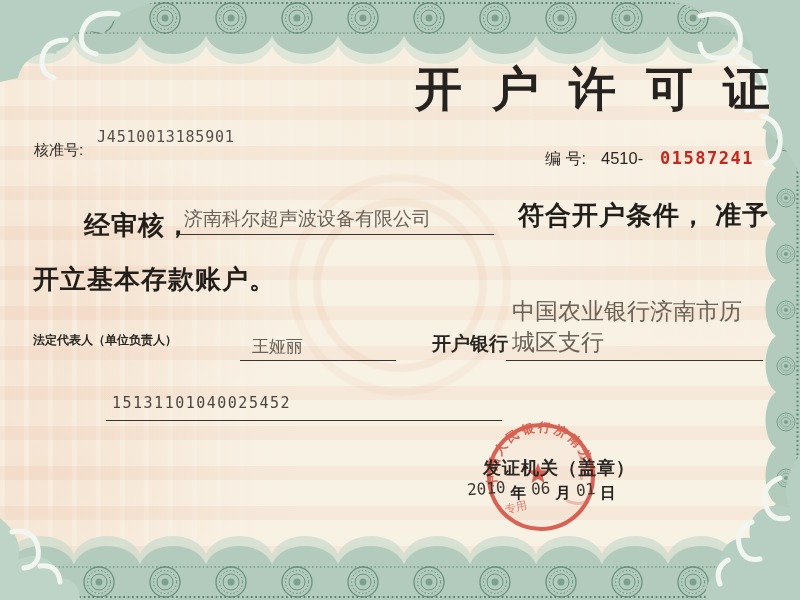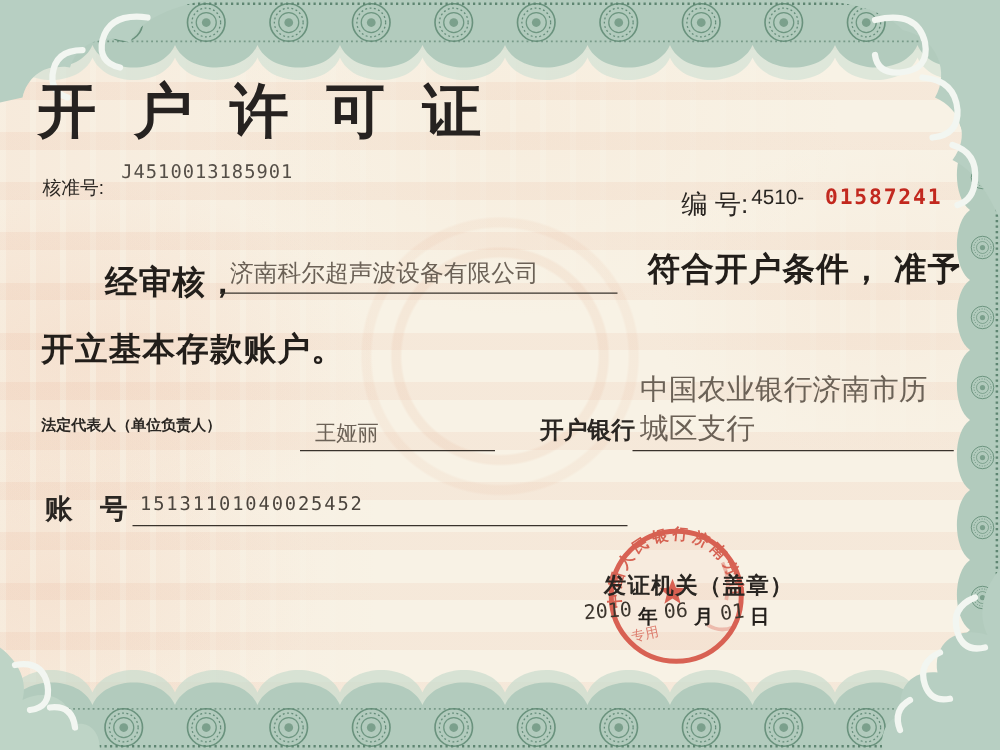--- a/index.html
+++ b/index.html
@@ -20,21 +20,21 @@
       repeating-linear-gradient(0deg, rgba(223,150,118,.10) 0 14px, transparent 14px 40px),
       repeating-linear-gradient(90deg, rgba(248,242,229,.55) 0 5px, transparent 5px 24px),
       linear-gradient(90deg, rgba(238,178,148,.12), transparent 38%);
   }
   .border-art,.stamp-art{position:absolute;inset:0;pointer-events:none;}
   .border-art{z-index:2;}
   .stamp-art{z-index:3;}
   .content{position:absolute;inset:0;z-index:4;}
   .txt{position:absolute;white-space:nowrap;}
   .title{
-    left:0;right:0;top:58px;text-align:left;
+    left:0;right:0;top:58px;text-align:right;
     font-family:"DejaVu Serif","Liberation Serif",serif;
     font-size:47px;font-weight:700;letter-spacing:30px;padding-left:30px;
     color:#262220;
   }
   .lbl{color:#2a2622;}
   .body-t{font-size:26px;font-weight:600;color:#221e1a;letter-spacing:1px;}
   .typed{font-family:"DejaVu Serif","Liberation Serif",serif;color:#6b6156;}
   .mono{font-family:"DejaVu Sans Mono","Liberation Mono",monospace;}
   .field{position:absolute;border-bottom:1.6px solid #39332c;display:flex;align-items:flex-end;}
   .red{color:#c2281e;font-weight:700;}
@@ -163,42 +163,41 @@
     </g>
   </svg>
 
   <div class="content">
 
     <div class="txt title">开户许可证</div>
 
     <span class="txt lbl" style="left:34px;top:141px;font-size:15px;">核准号:</span>
     <span class="txt mono" style="left:97px;top:128px;font-size:15px;letter-spacing:.8px;color:#554f48;">J4510013185901</span>
 
-    <span class="txt lbl" style="left:545px;top:149px;font-size:21px;">编 号:</span>
+    <span class="txt lbl" style="left:545px;top:149px;font-size:16px;">编 号:</span>
     <span class="txt lbl" style="left:601px;top:149px;font-size:16.5px;">4510-</span>
     <span class="txt mono red" style="left:660px;top:148px;font-size:17px;letter-spacing:1.5px;">01587241</span>
 
     <span class="txt body-t" style="left:84px;top:208px;">经审核，</span>
     <span class="field" style="left:176px;top:202px;width:318px;height:32px;">
       <span class="typed" style="font-size:19px;padding:0 0 2px 8px;">济南科尔超声波设备有限公司</span>
     </span>
     <span class="txt body-t" style="left:518px;top:198px;">符合开户条件， 准予</span>
 
     <span class="txt body-t" style="left:33px;top:262px;">开立基本存款账户。</span>
 
     <span class="txt lbl" style="left:33px;top:332px;font-size:12px;font-weight:600;">法定代表人（单位负责人）</span>
     <span class="field" style="left:240px;top:330px;width:156px;height:30px;">
       <span class="typed" style="font-size:17px;padding:0 0 2px 12px;">王娅丽</span>
     </span>
     <span class="txt lbl" style="left:432px;top:331px;font-size:19px;font-weight:600;">开户银行</span>
     <span class="field" style="left:506px;top:328px;width:257px;height:32px;">
       <span class="typed" style="font-size:23px;padding:0 0 2px 6px;">中国农业银行济南市历城区支行</span>
     </span>
 
-    <span class="txt lbl" style="left:36px;top:392px;font-size:22px;font-weight:600;">账　号</span>
     <span class="field" style="left:106px;top:390px;width:396px;height:30px;align-items:flex-start;">
       <span class="mono" style="font-size:15px;letter-spacing:1.5px;padding:4px 0 0 6px;color:#4c463f;">15131101040025452</span>
     </span>
 
     <span class="txt lbl" style="left:483px;top:456px;font-size:18px;font-weight:600;letter-spacing:1px;">发证机关（盖章）</span>
 
     <span class="txt" style="left:467px;top:483px;">
       <span class="mono dt-num">2010</span><span class="dt-unit">年</span><span class="mono dt-num">06</span><span class="dt-unit">月</span><span class="mono dt-num" style="transform:translateY(-3px) rotate(-7deg);">01</span><span class="dt-unit">日</span>
     </span>
 

